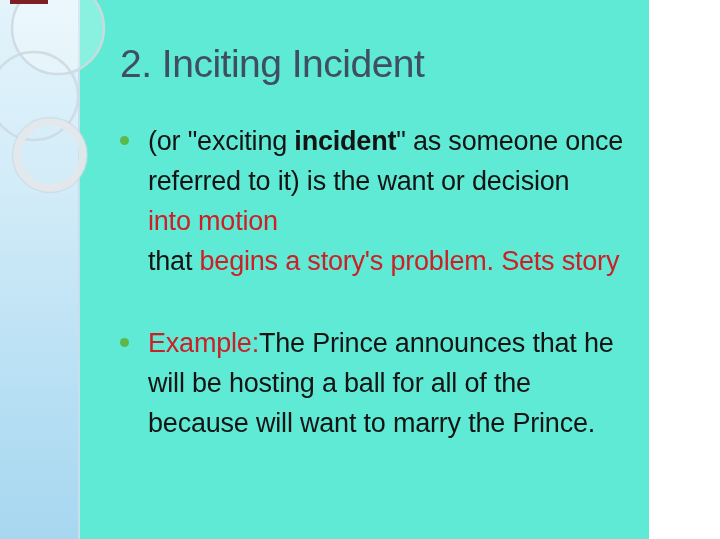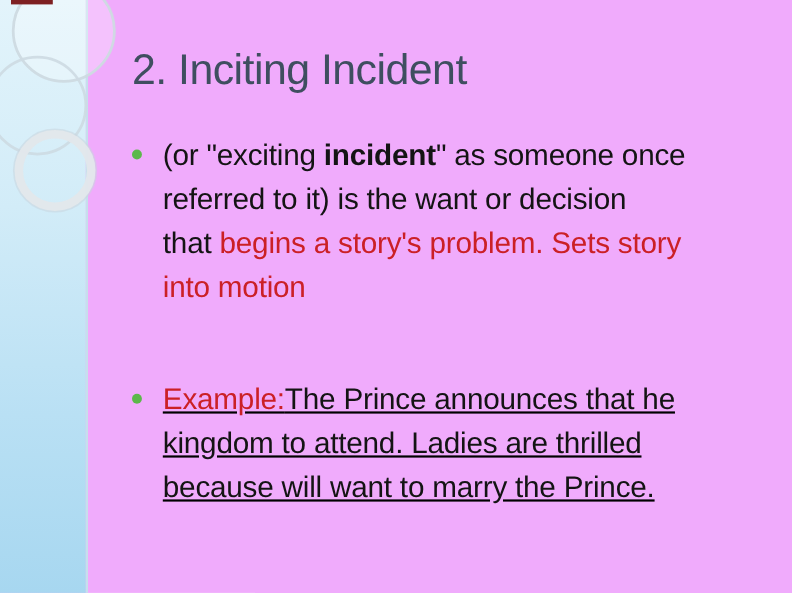--- a/index.html
+++ b/index.html
@@ -1,20 +1,20 @@
 <!DOCTYPE html>
 <html><head>
 <meta charset="utf-8">
 <style>
   html, body { margin: 0; padding: 0; background: #ffffff; }
   .slide {
     position: relative;
-    width: 720px;
+    width: 649px;
     height: 539px;
-    background: #f0abfc;
+    background: #5eead4;
     overflow: hidden;
     font-family: "Liberation Sans", sans-serif;
   }
   
   .sidebar {
     position: absolute;
     left: 0; top: 0;
     width: 78px; height: 539px;
     background: linear-gradient(180deg, #e3f4fb 0%, #d2ecf8 35%, #b9e0f4 70%, #a7d7f0 100%);
     border-right: 2px solid #c6dfec;
@@ -46,21 +46,21 @@
     margin: 0 0 35px 0;
     font-weight: 400;
     white-space: nowrap;
   }
   .bullet-list { margin: 0; padding: 0; list-style: none; }
   .bullet-item {
     position: relative;
     padding-left: 28px;
     margin: 0;
   }
-  .bullet-item + .bullet-item { margin-top: 62px; text-decoration: underline; }
+  .bullet-item + .bullet-item { margin-top: 42px; }
   .bullet-dot {
     position: absolute;
     left: 0; top: 15px;
     width: 9px; height: 9px;
     border-radius: 50%;
     background: #5cb84b;
   }
   .line {
     height: 40px;
     line-height: 40px;
@@ -91,26 +91,26 @@
   <div class="content">
 
     <h1 class="title">2. Inciting Incident</h1>
 
     <ul class="bullet-list">
 
       <li class="bullet-item">
         <span class="bullet-dot"></span>
         <div class="line"><span>(or "exciting </span><span class="seg-bold">incident</span><span>" as someone once</span></div>
         <div class="line"><span>referred to it) is the want or decision</span></div>
+        <div class="line"><span class="seg-red">into motion</span></div>
         <div class="line"><span>that </span><span class="seg-red">begins a story's problem. Sets story</span></div>
-        <div class="line"><span class="seg-red">into motion</span></div>
       </li>
 
       <li class="bullet-item">
         <span class="bullet-dot"></span>
         <div class="line"><span class="seg-red">Example:</span><span>The Prince announces that he</span></div>
-        <div class="line"><span>kingdom to attend. Ladies are thrilled</span></div>
+        <div class="line"><span>will be hosting a ball for all of the</span></div>
         <div class="line"><span>because will want to marry the Prince.</span></div>
       </li>
 
     </ul>
   </div>
 </div>
 
 </body></html>

